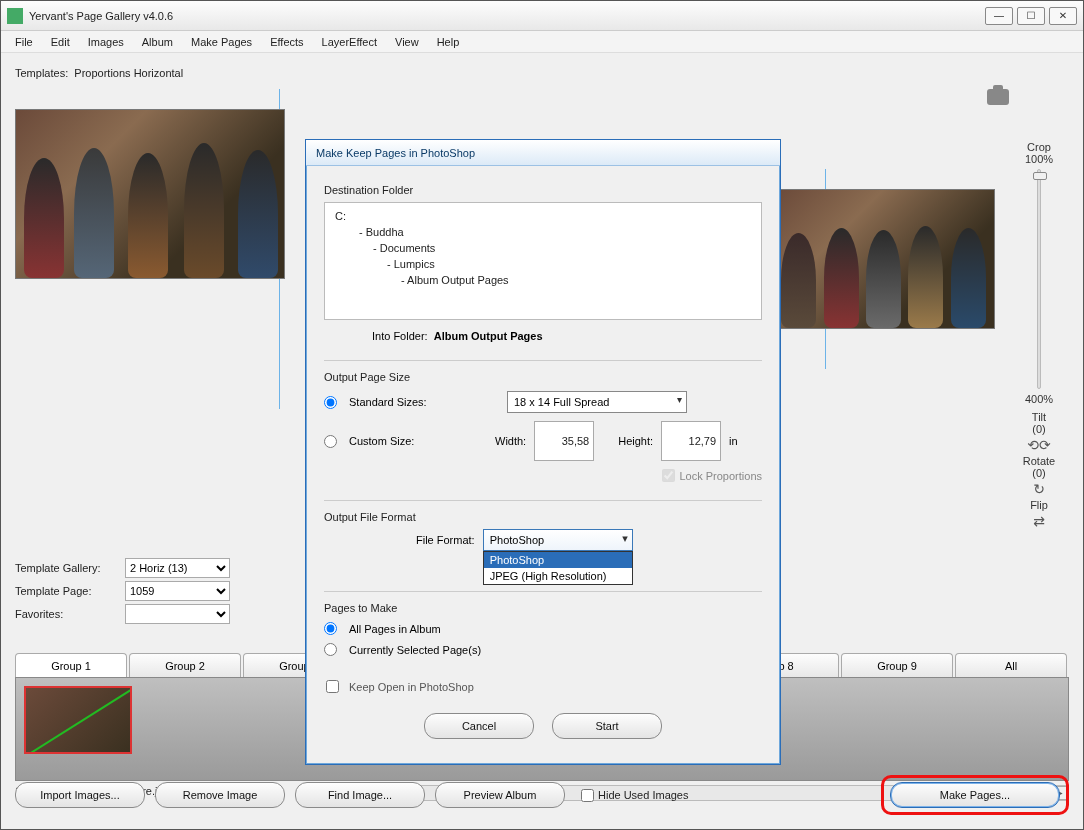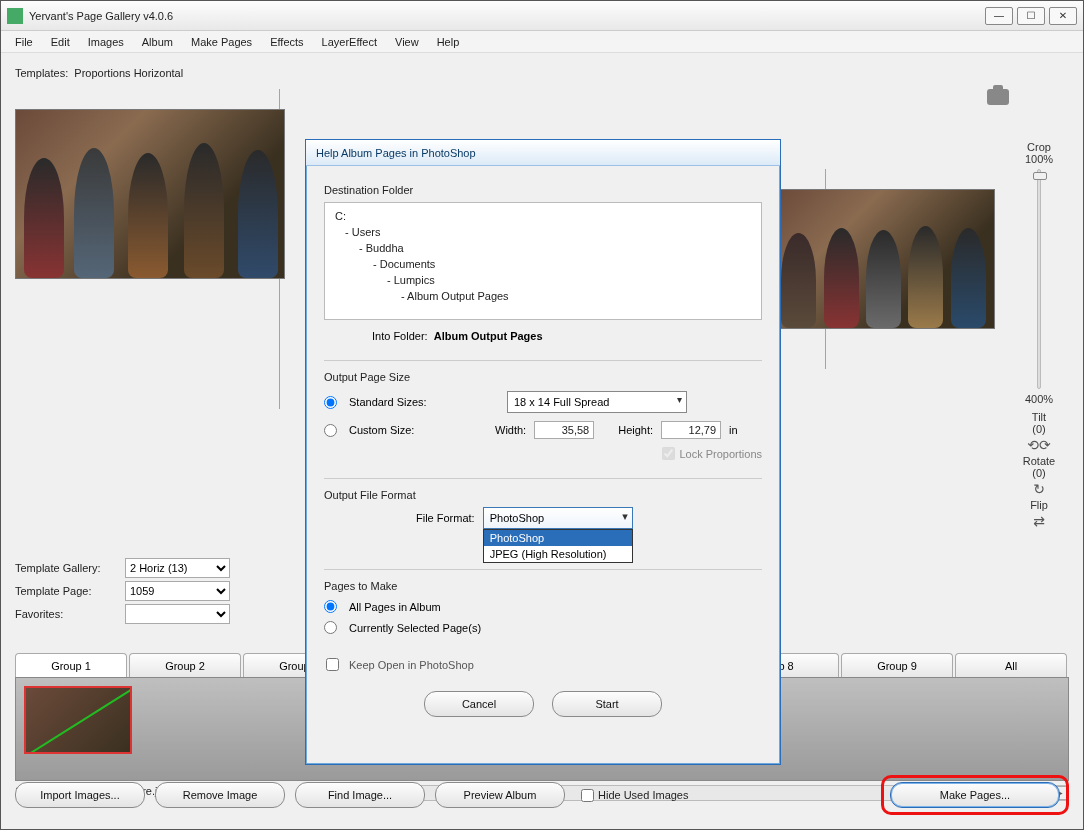--- a/index.html
+++ b/index.html
@@ -61,21 +61,21 @@
 .dialog .dtitle { height:26px; background:linear-gradient(#fff,#dceaf7); border-bottom:1px solid #9cc1e4; color:#0a3a66; display:flex; align-items:center; padding:0 10px; }
 .dialog .dbody { padding:8px 18px 12px 18px; }
 .group-label { margin:10px 0 6px 0; color:#222; }
 .folder-box { border:1px solid #bbb; background:#fff; height:118px; padding:6px 10px; overflow:auto; line-height:1.45; color:#222; }
 .into-row { margin:10px 0 0 48px; }
 .into-row b { font-weight:600; }
 .radio-row, .field-row { display:flex; align-items:center; margin:8px 0; gap:8px; }
 .radio-row input[type=radio] { margin-right:4px; }
 .select { height:22px; border:1px solid #888; background:#fff; padding:0 20px 0 6px; position:relative; min-width:180px; display:inline-flex; align-items:center; }
 .select::after { content:'▾'; position:absolute; right:4px; top:2px; color:#333; font-size:10px; }
-.num { width:60px; height:18px; border:1px solid #aaa; text-align:right; padding:0 4px; background:#fff; color:#222;}
+.num { width:60px; height:40px; border:1px solid #aaa; text-align:right; padding:0 4px; background:#fff; color:#222;}
 .lock-row { margin-left:106px; color:#888; display:flex; align-items:center; gap:4px;justify-content:flex-end; }
 .lock-row input { opacity:.6; }
 .file-format-row { display:flex; align-items:center; gap:8px; margin:6px 0 0 92px;}
 .ff-select { position:relative; width:150px;}
 .ff-select .sel-closed { height:22px; border:1px solid #3a78b8; background:linear-gradient(#fff,#eef4fb); display:flex; align-items:center; padding:0 18px 0 6px;}
 .ff-select .sel-closed::after { content:'▾'; position:absolute; right:5px; top:3px; color:#333; }
 .ff-dropdown { position:absolute; top:22px; left:0; width:150px; border:1px solid #333; background:#fff; z-index:60;}
 .ff-opt { padding:2px 6px; }
 .ff-opt.hl { background:#2a6db8; color:#fff; }
 .dlg-check { display:flex; align-items:center; gap:10px; margin:16px 0 0 2px; color:#555;}
@@ -202,26 +202,25 @@
       <label class="chk">
         <input type="checkbox" style="">
         <span>Hide Used Images</span>
       </label>
       <div class="make-wrap">
         <div class="btn">Make Pages...</div>
       </div>
     </div>
 
     <div class="dialog">
-      <div class="dtitle">Help Album Pages in PhotoShop</div>
+      <div class="dtitle">Make Keep Pages in PhotoShop</div>
       <div class="dbody">
         <div class="group-label">Destination Folder</div>
         <div class="folder-box">
           <div>C:</div>
-          <div style="padding-left:10px"> - Users</div>
           <div style="padding-left:24px">   - Buddha</div>
           <div style="padding-left:38px">     - Documents</div>
           <div style="padding-left:52px">       - Lumpics</div>
           <div style="padding-left:66px">         - Album Output Pages</div>
         </div>
         <div class="into-row">
           <span>Into Folder:</span>
           &nbsp;<b>Album Output Pages</b>
         </div>
 

